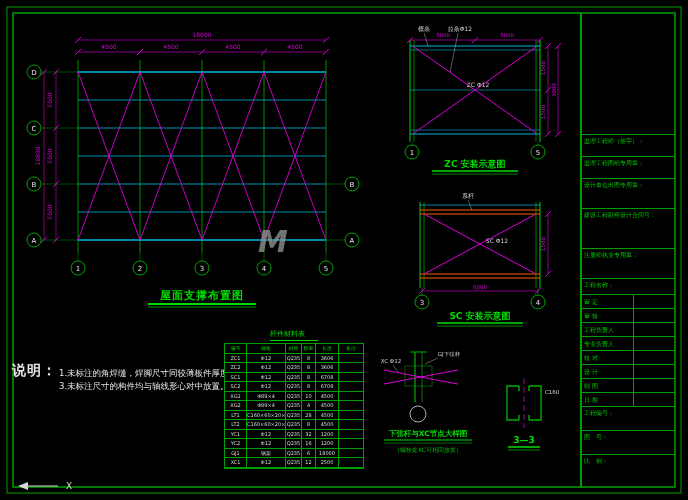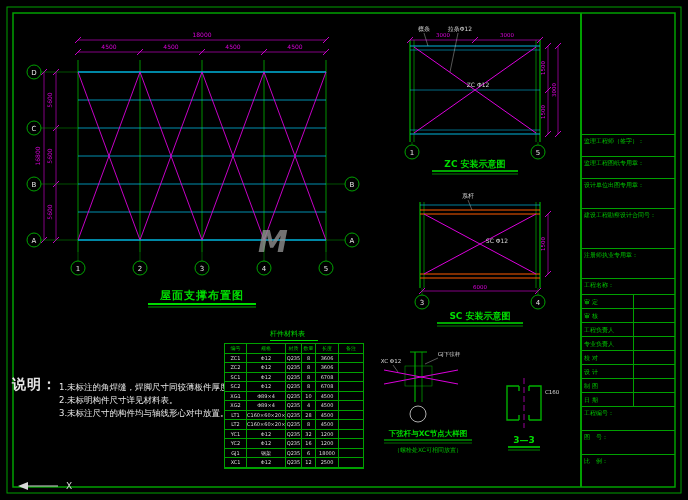--- a/index.html
+++ b/index.html
@@ -11,21 +11,21 @@
   .titleblock { position:absolute; left:580px; top:13px; width:95px; height:474px;
                 border-left:2px solid #00a000; display:flex; flex-direction:column; box-sizing:border-box; }
   .tb-cell { border-bottom:1px solid #00a000; color:#00c800; font-size:6px; line-height:7px;
              padding:2px; box-sizing:border-box; overflow:hidden; flex:none; }
   .tb-sign-row { display:flex; height:14px; border-bottom:1px solid #00a000; box-sizing:border-box; flex:none; }
   .tb-sign-label { width:52px; border-right:1px solid #00a000; color:#00c800; font-size:6px;
                    line-height:13px; padding:0 2px; box-sizing:border-box; overflow:hidden; }
   .tb-sign-value { flex:1; }
 
   
-  .notes { position:absolute; left:12px; top:376px; display:flex; color:#e8e8e8; }
+  .notes { position:absolute; left:12px; top:362px; display:flex; color:#e8e8e8; }
   .notes-label { font-size:14px; font-weight:bold; letter-spacing:1px; white-space:nowrap; }
   .notes-items { margin-left:2px; padding-top:5px; }
   .note-item { font-size:8.5px; line-height:13px; white-space:nowrap; }
 
   
   .materials { position:absolute; left:224px; top:329px; width:140px; }
   .materials-title { color:#00dc00; font-size:7px; margin:0 auto 2px auto;
                      width:48px; border-bottom:1px solid #00dc00; padding-bottom:1px; }
   .mat-table { border:1px solid #00a000; background:#000; }
   .mat-row { display:grid; grid-template-columns:22px 39px 16px 14px 23px 1fr; height:9.5px; }
@@ -286,21 +286,20 @@
 
   <div class="watermark">
     <span class="wm-logo">M</span>
   </div>
 
   <div class="notes">
     <div class="notes-label">说明：</div>
     <div class="notes-items">
 
     <div class="note-item">1.未标注的角焊缝，焊脚尺寸同较薄板件厚度。</div>
-        <div class="note-item">2.未标明构件尺寸详见材料表。</div>
         <div class="note-item">3.未标注尺寸的构件均与轴线形心对中放置。</div>
       </div>
   </div>
 
   <div class="materials">
     <div class="materials-title">杆件材料表</div>
     <div class="mat-table">
       <div class="mat-row">
         <span class="mat-cell mat-head">编号</span>
         <span class="mat-cell mat-head">规格</span>

